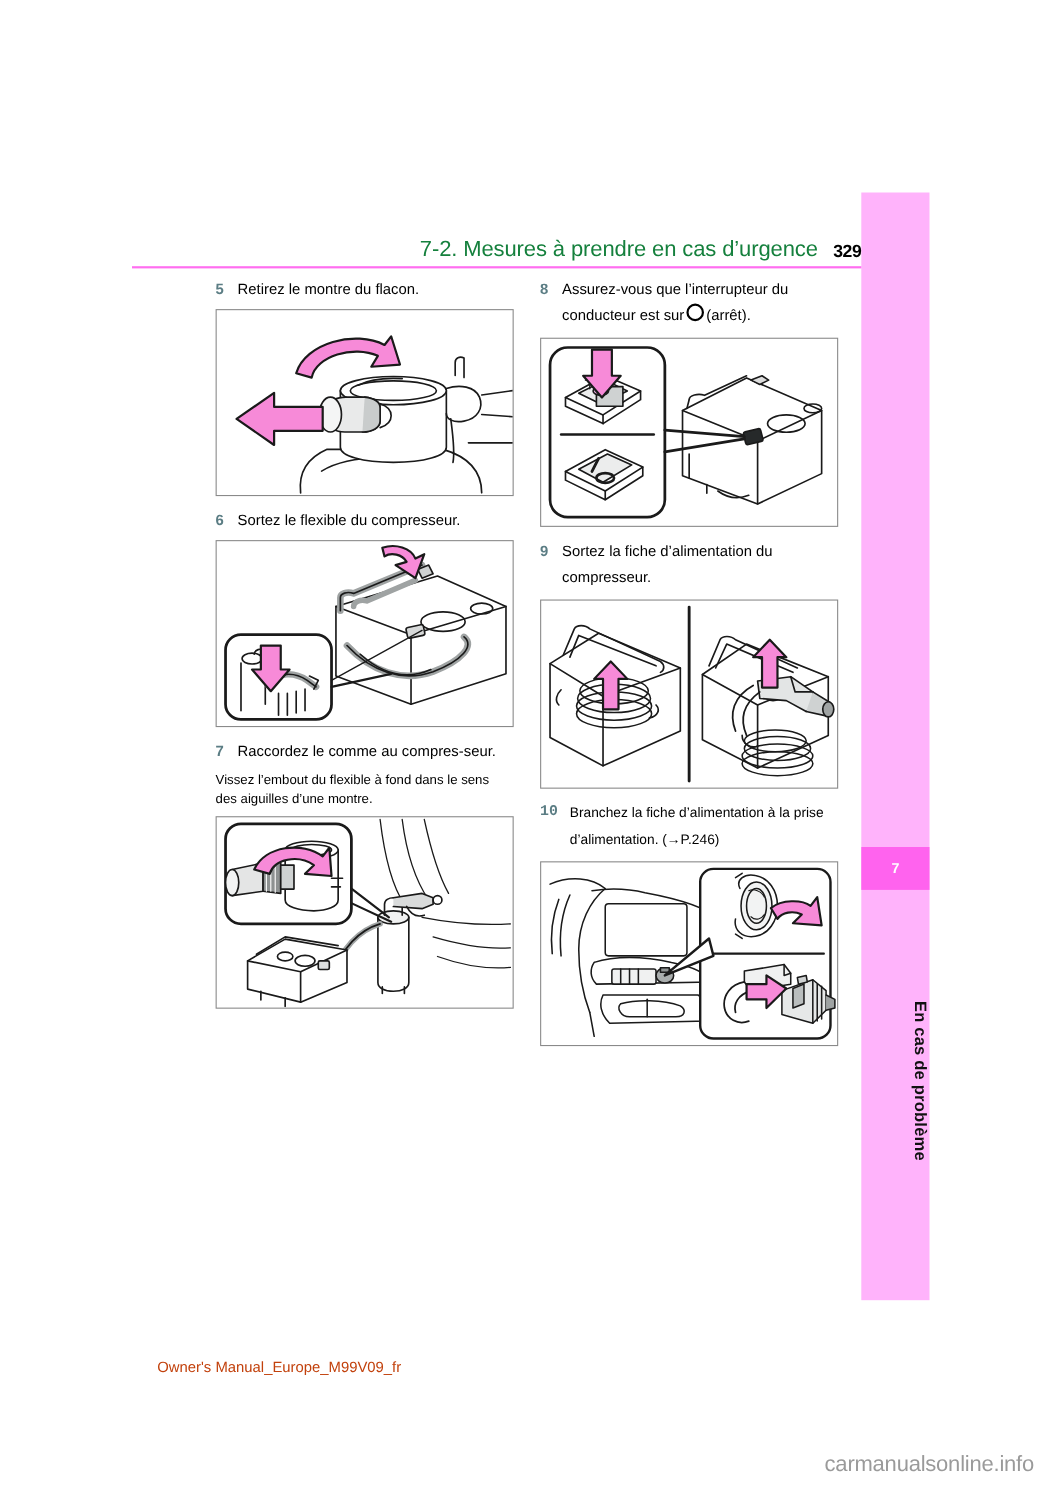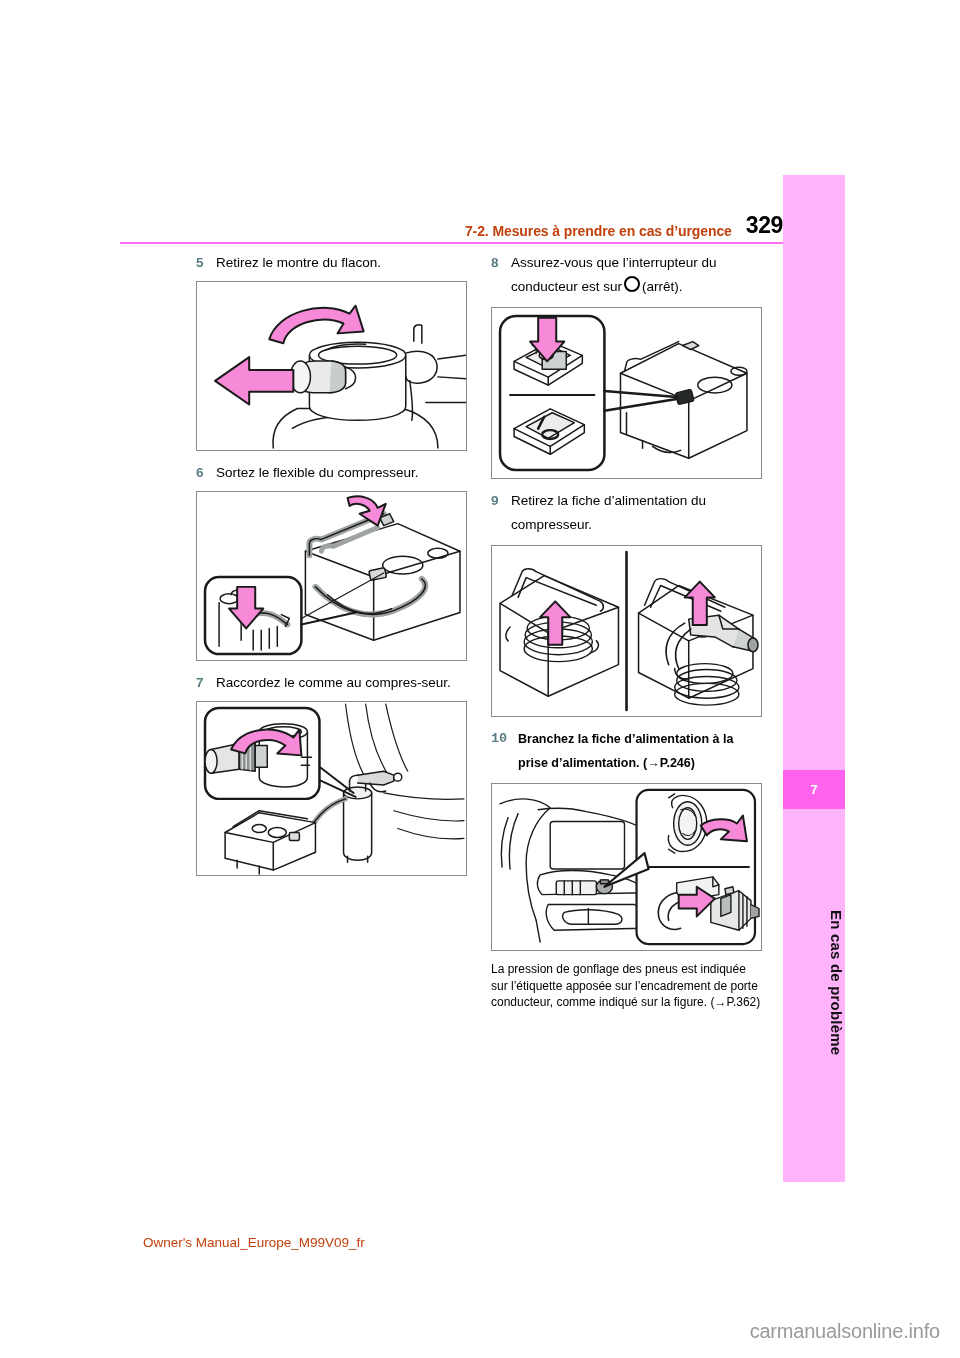--- a/index.html
+++ b/index.html
@@ -75,27 +75,27 @@
     position: absolute;
     left: 120px;
     top: 209px;
     width: 663px;
     height: 30px;
     display: flex;
     align-items: flex-end;
     justify-content: flex-end;
   }
   .header-title {
-    font-size: 14px;
-    font-weight: bold;
-    color: #c2410c;
+    font-size: 20px;
+    font-weight: normal;
+    color: #15803d;
     letter-spacing: -0.1px;
   }
   .header-pageno {
-    font-size: 23px;
+    font-size: 16px;
     font-weight: bold;
     color: #000000;
     margin-left: 14px;
     letter-spacing: -0.4px;
   }
   .header-rule {
     position: absolute;
     left: 120px;
     top: 242px;
     width: 663px;
@@ -143,21 +143,21 @@
 
   .sym-off {
     display: inline-block;
     width: 12px;
     height: 12px;
     border: 2.3px solid #000;
     border-radius: 50%;
     vertical-align: -1px;
     margin: 0 2px;
   }
-  .arrow-ref { font-size: 12.5px; font-weight: bold; }
+  .arrow-ref { font-size: 12.5px; }
 
   
   .fig {
     position: relative;
     border: 1.3px solid #8a8a8a;
     background: #ffffff;
     box-sizing: border-box;
     margin: 4px 0 10px 0;
   }
   .fig svg { display: block; width: 100%; height: 100%; }
@@ -268,20 +268,21 @@
           <path d="M40 96 L58 96 L58 118 L66 118 L49 138 L32 118 L40 118 Z" fill="#f78ad8" stroke="#1a1a1a" stroke-width="2" stroke-linejoin="round"></path>
         </g>
       </svg>
     </div>
 
     <div class="step">
       <div class="step-num">7</div>
       <div class="step-text">Raccordez le comme au compres-seur.</div>
     </div>
 
+    <div class="note">Vissez l’embout du flexible à fond dans le sens des aiguilles d’une montre.</div>
 
     <div class="fig" style="height:175px;">
       <svg viewBox="0 0 268 175" preserveAspectRatio="none">
         <g fill="none" stroke="#1a1a1a" stroke-width="1.5" stroke-linejoin="round" stroke-linecap="round">
 
           <path d="M148 2 C152 36 158 62 170 80" stroke-width="1.2"></path>
           <path d="M168 2 C172 34 180 58 192 76" stroke-width="1.2"></path>
           <path d="M188 2 C194 30 200 52 210 70" stroke-width="1.2"></path>
           <path d="M196 110 C216 116 240 122 266 120" stroke-width="1.2"></path>
           <path d="M200 128 C222 136 244 140 266 138" stroke-width="1.2"></path>
@@ -378,21 +379,21 @@
         </g>
 
         <g>
           <path d="M46 10 L64 10 L64 34 L72 34 L55 54 L38 34 L46 34 Z" fill="#f78ad8" stroke="#1a1a1a" stroke-width="2" stroke-linejoin="round"></path>
         </g>
       </svg>
     </div>
 
     <div class="step">
       <div class="step-num">9</div>
-      <div class="step-text">Retirez la fiche d’alimentation du compresseur.</div>
+      <div class="step-text">Sortez la fiche d’alimentation du compresseur.</div>
     </div>
 
     <div class="fig" style="height:172px;margin-top:8px;">
       <svg viewBox="0 0 268 172" preserveAspectRatio="none">
         <g fill="none" stroke="#1a1a1a" stroke-width="1.5" stroke-linejoin="round" stroke-linecap="round">
 
           <path d="M134 6 L134 166" stroke-width="2.6"></path>
 
           <path d="M8 58 L52 30 L126 62 L126 120 L56 152 L8 126 Z" fill="#ffffff"></path>
           <path d="M8 58 L56 88 L56 152"></path>
@@ -494,21 +495,20 @@
         <g>
           <path d="M208 42 C218 34 236 34 244 40 L250 32 L254 58 L228 56 L236 48 C228 44 218 46 214 52 Z" fill="#f78ad8" stroke="#1a1a1a" stroke-width="2" stroke-linejoin="round"></path>
         </g>
         <g>
           <path d="M222 116 L204 104 L204 112 L186 112 L186 126 L204 126 L204 134 Z" fill="#f78ad8" stroke="#1a1a1a" stroke-width="2" stroke-linejoin="round"></path>
         </g>
       </svg>
     </div>
 
 
-    <div class="note">La pression de gonflage des pneus est indiquée sur l’étiquette apposée sur l’encadrement de porte conducteur, comme indiqué sur la figure. (→P.362)</div>
 
   </div>
 
   <div style="position:absolute;left:143px;top:1235px;font-size:13.5px;color:#c2410c;">Owner's Manual_Europe_M99V09_fr</div>
 
   <div style="position:absolute;right:20px;top:1320px;font-size:20px;color:#9a9a9a;letter-spacing:-0.2px;">carmanualsonline.info</div>
 
 </div>
 
 </body></html>

